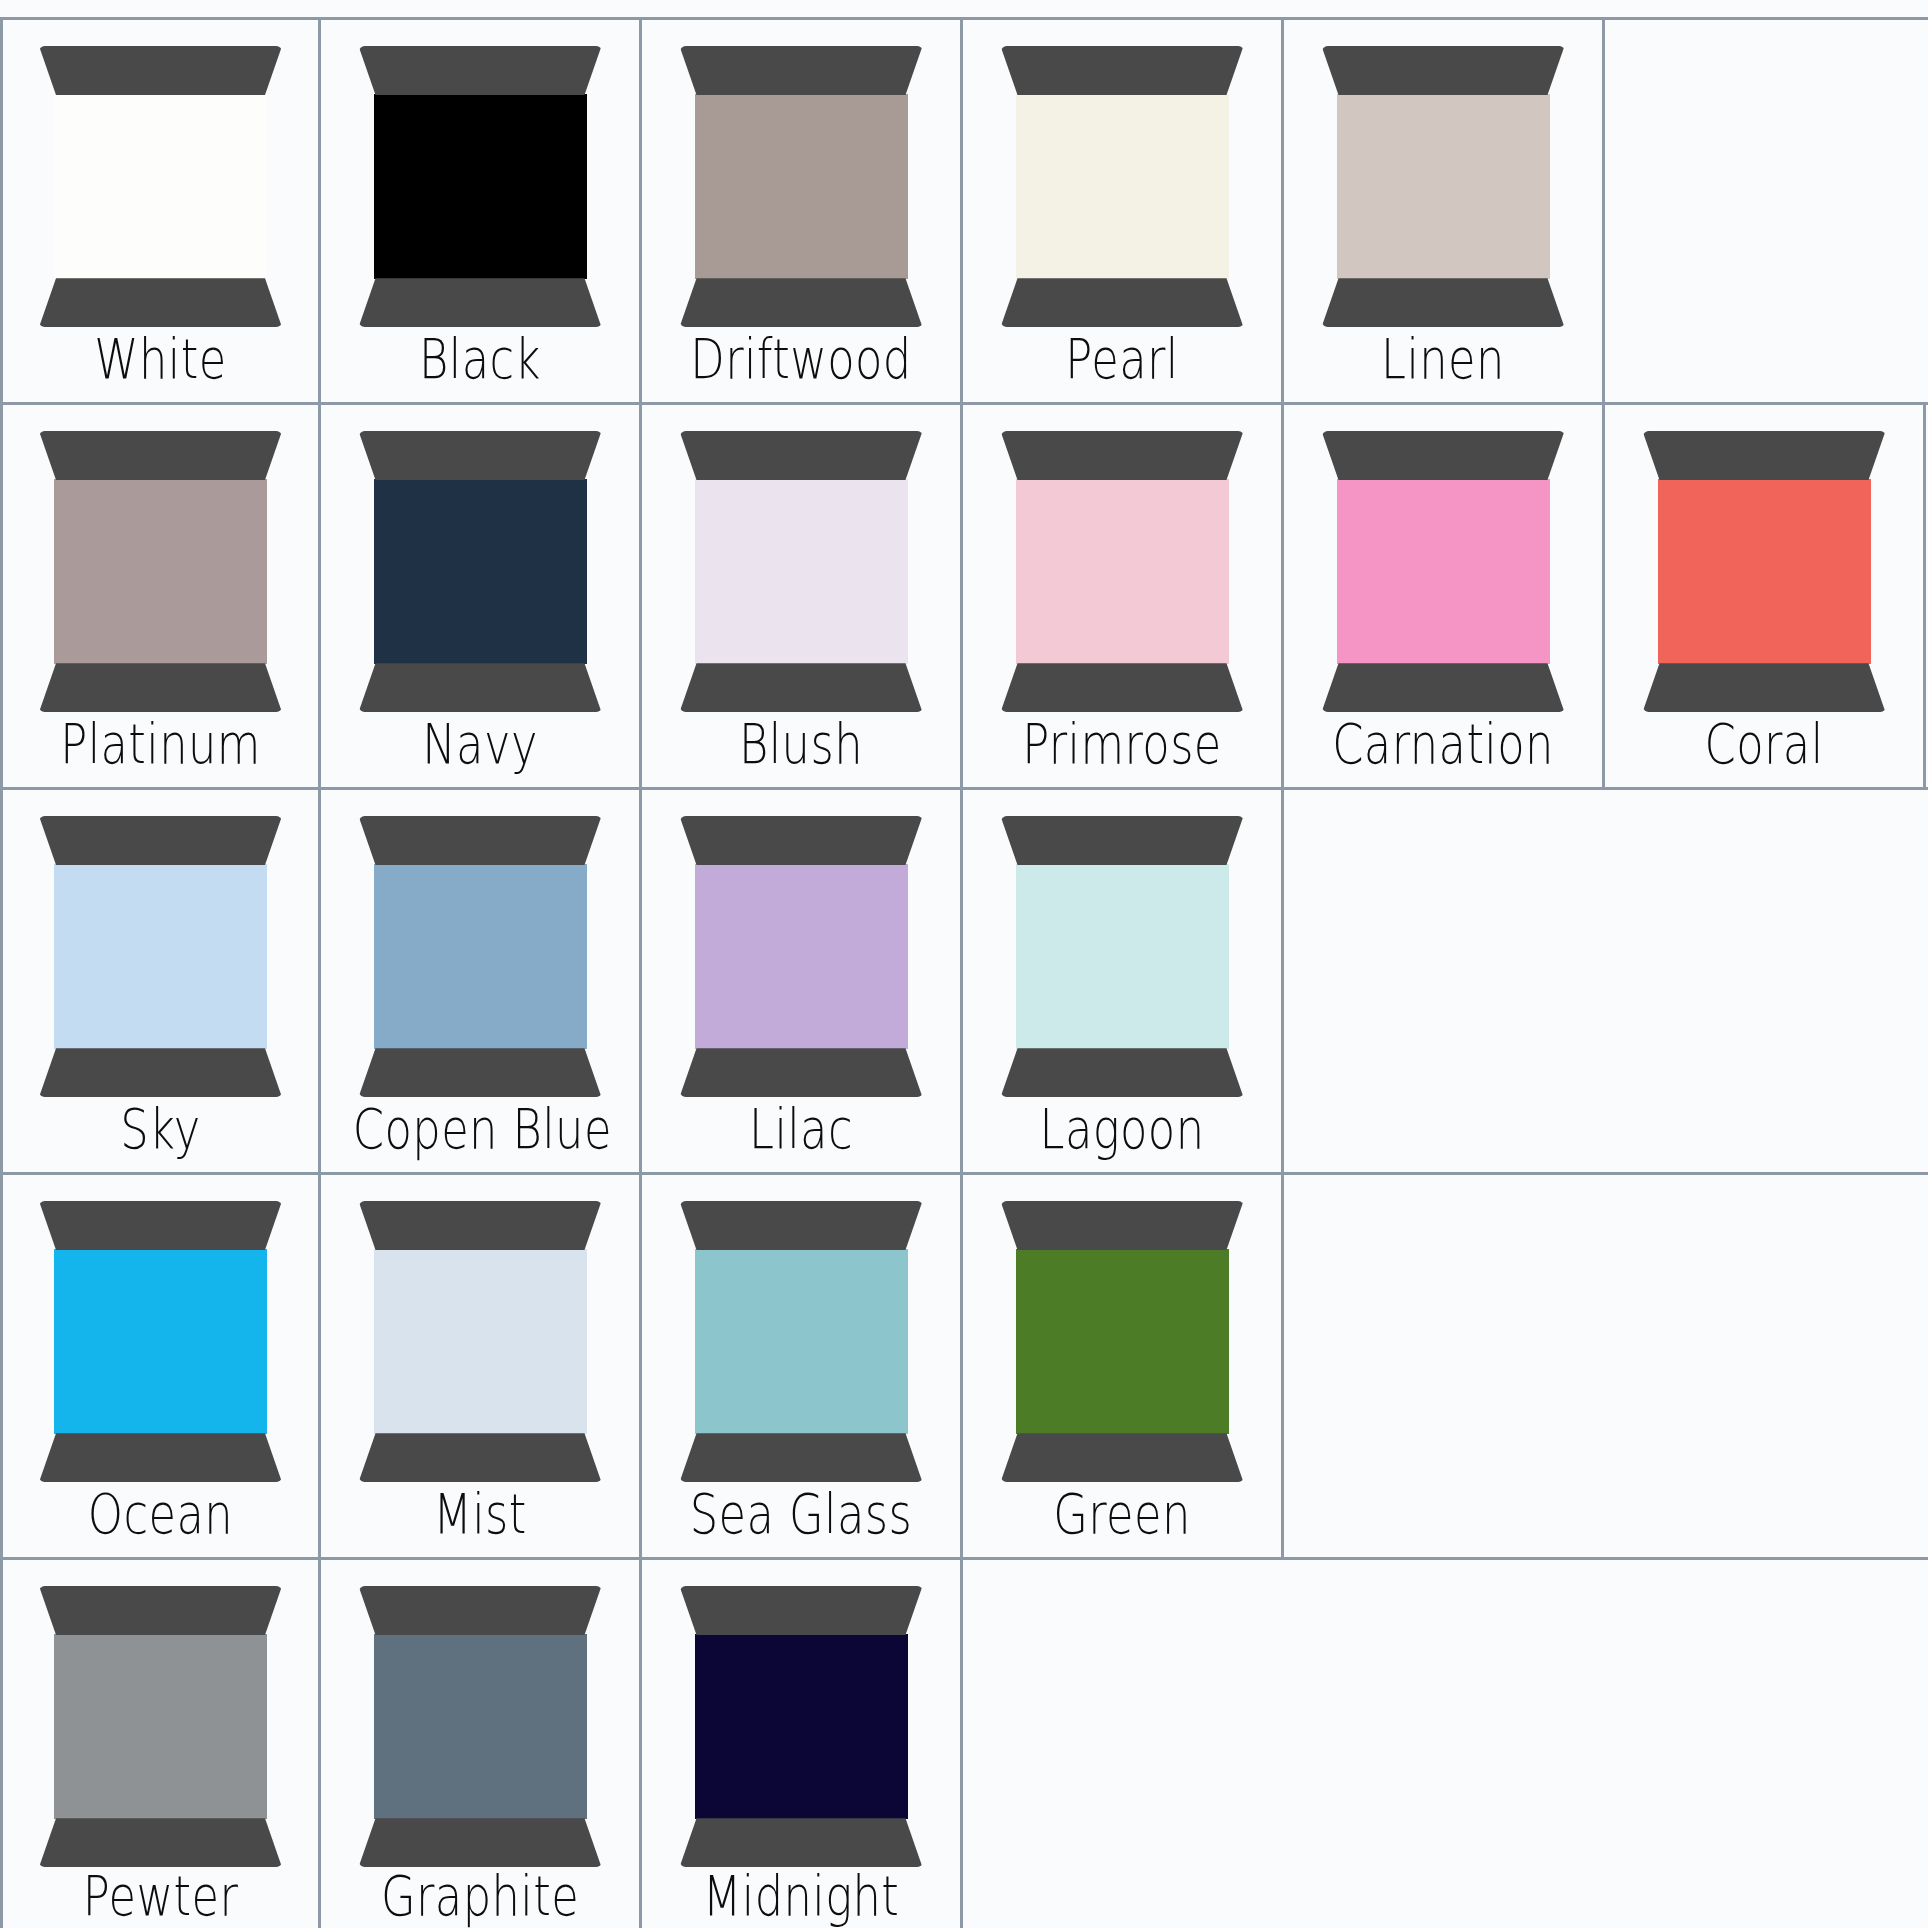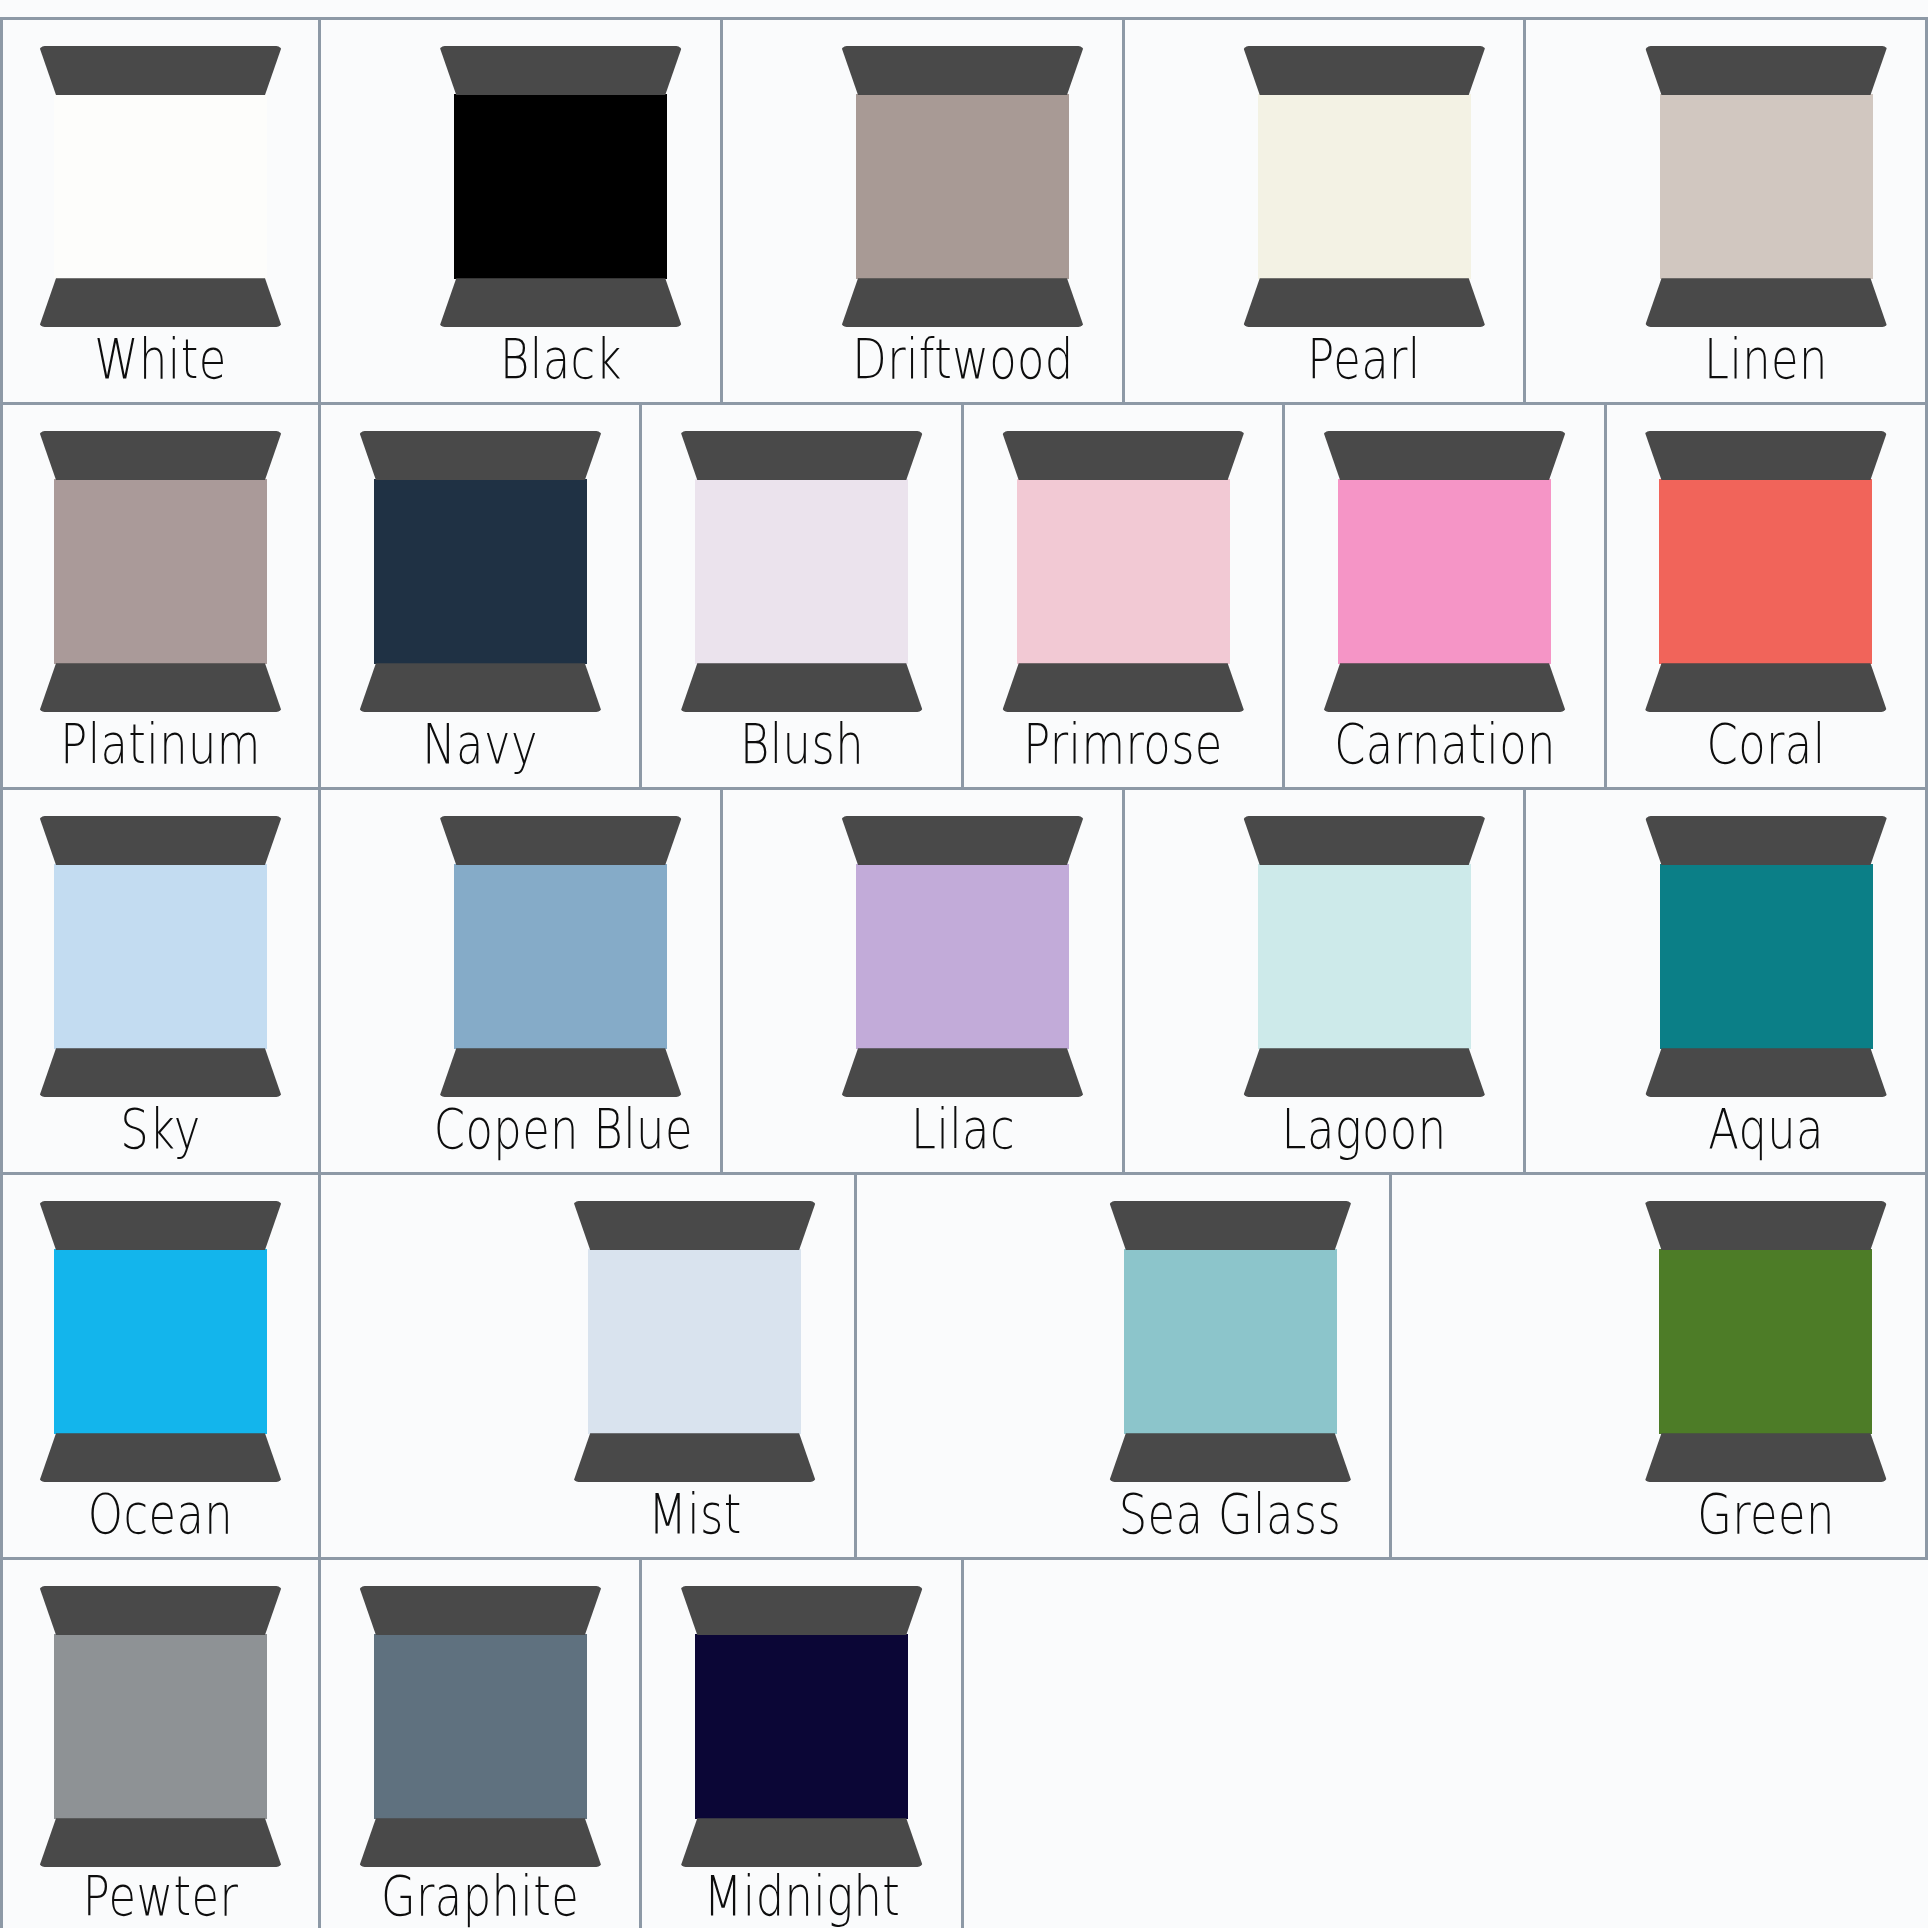--- a/index.html
+++ b/index.html
@@ -27,21 +27,20 @@
     left: 0;
     top: 17px;
     width: 1928px;
   }
 
   .row {
     display: flex;
     height: 385px;
     box-sizing: border-box;
     border-top: 3.8px solid #8d99a6;
-    justify-content: space-between;
   }
   .row:last-child {
     border-bottom: 3.8px solid #8d99a6;
   }
 
   .cell {
     width: 321px;
     box-sizing: border-box;
     border-right: 3.8px solid #8d99a6;
     position: relative;
@@ -242,28 +241,20 @@
           <div class="label">Lilac</div>
         </div>
         <div class="cell">
           <div class="spool">
             <div class="flange top"></div>
             <div class="thread" title="#cdeaea" style="background: rgb(205, 234, 234);"></div>
             <div class="flange bottom"></div>
           </div>
           <div class="label">Lagoon</div>
         </div>
-        <div class="cell">
-          <div class="spool">
-            <div class="flange top"></div>
-            <div class="thread" title="#0b7f87" style="background: rgb(11, 127, 135);"></div>
-            <div class="flange bottom"></div>
-          </div>
-          <div class="label">Aqua</div>
-        </div>
       </div>
       <div class="row">
         <div class="cell">
           <div class="spool">
             <div class="flange top"></div>
             <div class="thread" title="#13b5ec" style="background: rgb(19, 181, 236);"></div>
             <div class="flange bottom"></div>
           </div>
           <div class="label">Ocean</div>
         </div>

